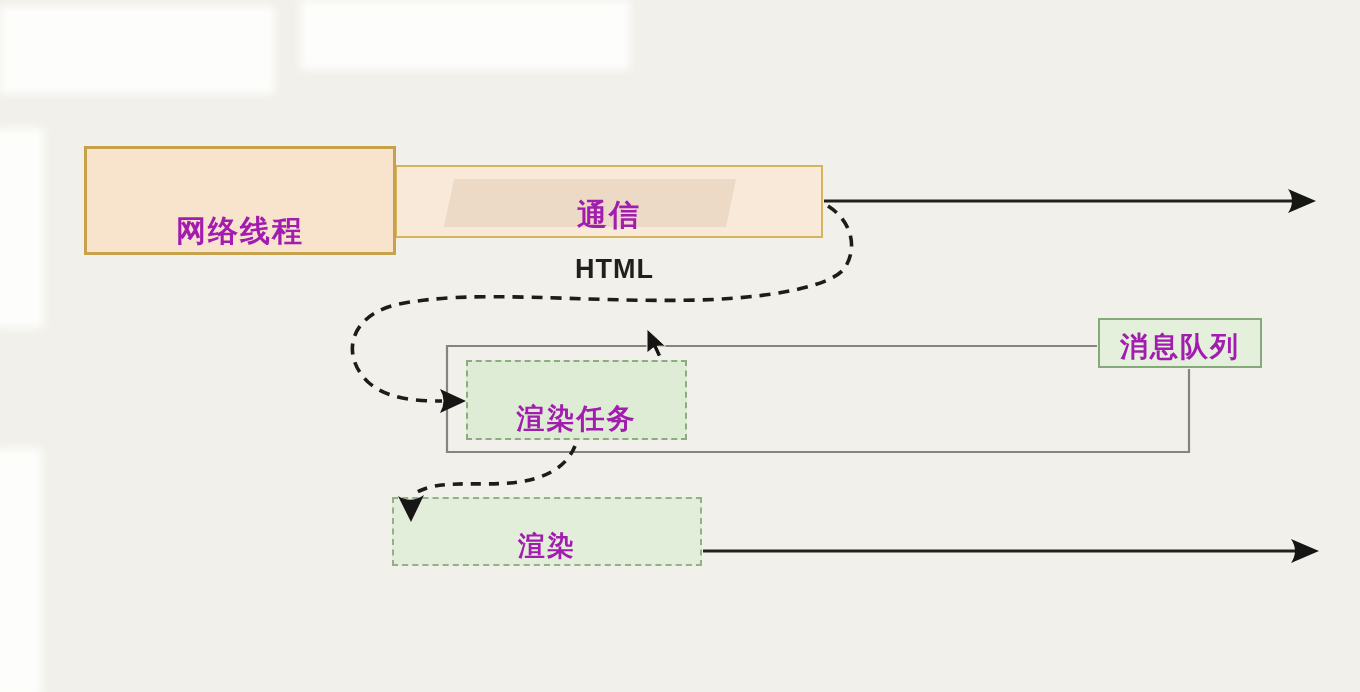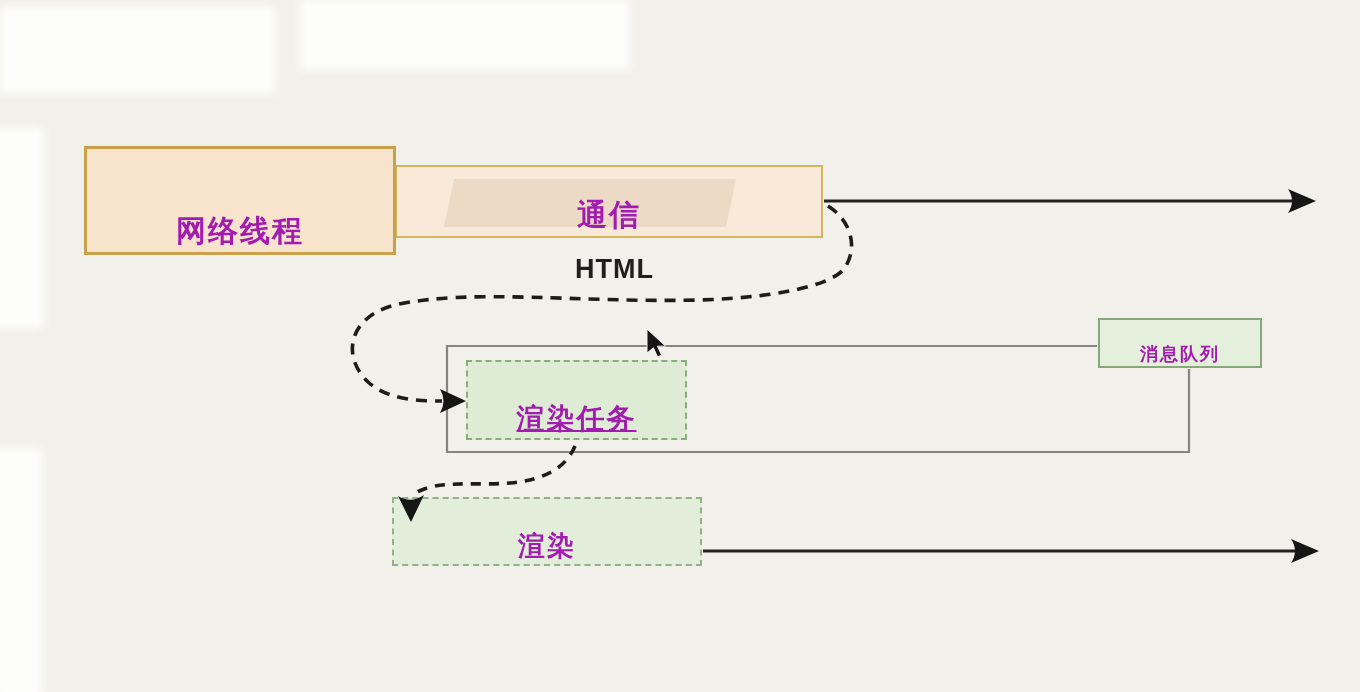--- a/index.html
+++ b/index.html
@@ -32,26 +32,26 @@
   }
   .comm-inner{
     position:absolute;left:52px;top:12px;width:282px;height:48px;
     background:#ecd9c6;transform:skewX(-12deg);
     z-index:0;
   }
   .comm-label{position:relative;z-index:1;}
   .node-queue{
     left:1098px;top:318px;width:164px;height:50px;
     background:#e4f0dc;border:2px solid #85a97b;
-    font-size:18px;z-index:3;
+    font-size:28px;z-index:3;
   }
   .node-task{
     left:466px;top:360px;width:221px;height:80px;
     background:#dfecd5;border:2px dashed #8cab81;
-    font-size:28px;z-index:3;text-decoration:underline;
+    font-size:28px;z-index:3;
   }
   .node-main{
     left:83px;top:497px;width:309px;height:110px;
     background:#e8efe0;border:3px solid #a9bc9b;
     font-size:30px;z-index:3;
   }
   .node-render{
     left:392px;top:497px;width:310px;height:69px;
     background:#e2eeda;border:2px dashed #93b087;
     font-size:27px;z-index:2;

